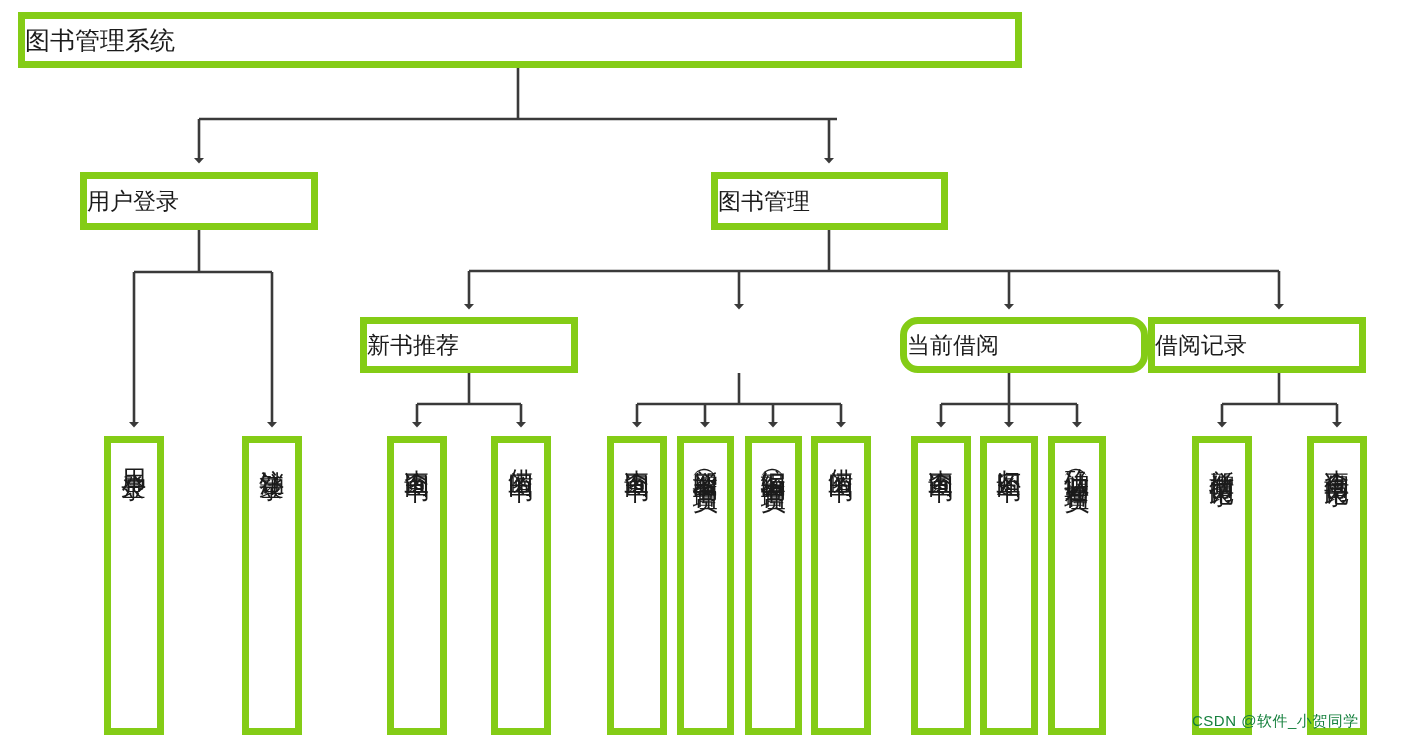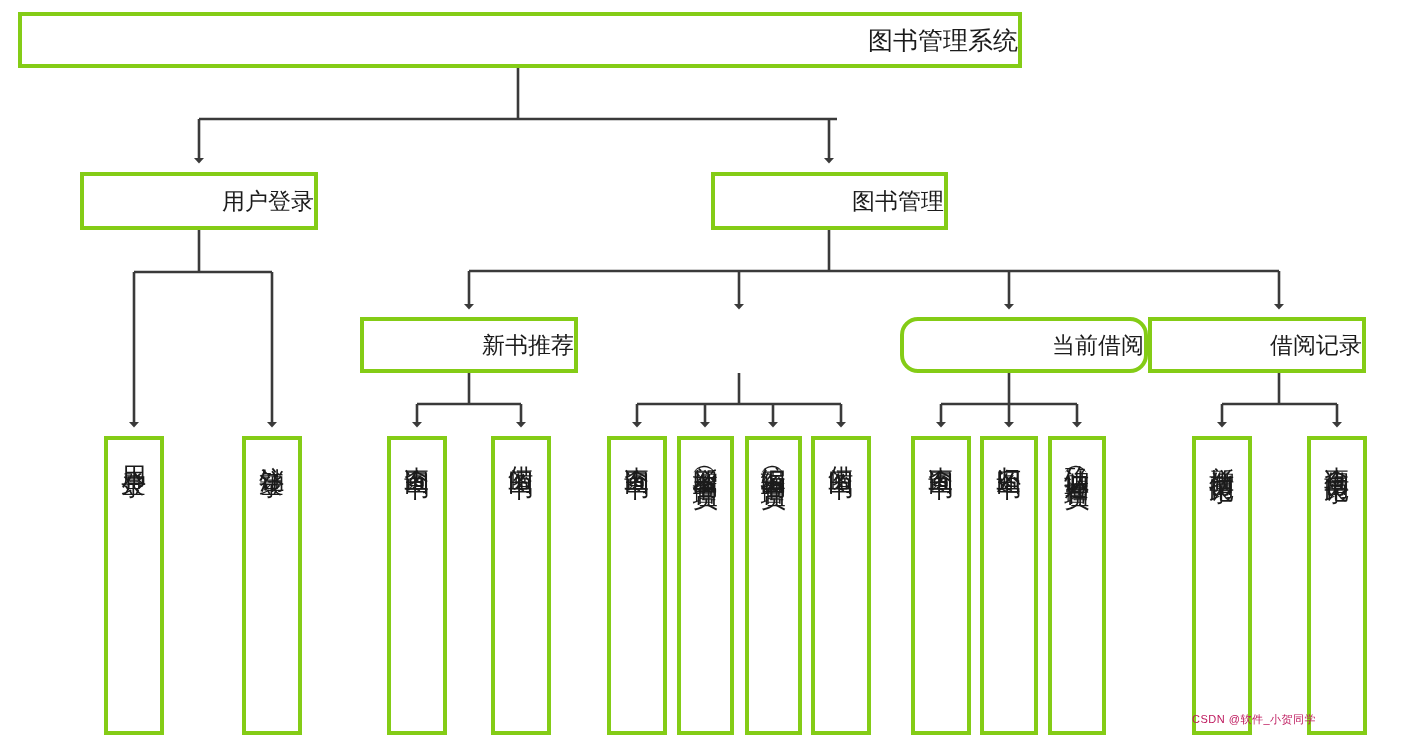--- a/index.html
+++ b/index.html
@@ -1,32 +1,32 @@
 <!DOCTYPE html>
 <html><head>
 <meta charset="utf-8">
 <style>
   html,body{margin:0;padding:0;background:#ffffff;}
   body{width:1405px;height:747px;overflow:hidden;
        font-family:"Liberation Sans","DejaVu Sans",sans-serif;}
   #diagram{position:relative;width:1405px;height:747px;background:#fff;}
   svg{position:absolute;left:0;top:0;}
   .node{position:absolute;box-sizing:border-box;background:#ffffff;
-        border:4px solid #84cc16;display:flex;align-items:center;
-        justify-content:flex-end;}
+        border:7px solid #84cc16;display:flex;align-items:center;
+        justify-content:flex-start;}
   .node-label{color:#1b1b1b;line-height:1.16;text-align:center;
               white-space:pre-line;}
   .h-node .node-label{font-size:23px;}
   .root .node-label{font-size:25px;}
   
   .v-node{padding:6px 0;align-items:flex-start;}
   .v-node .node-label{writing-mode:vertical-rl;text-orientation:upright;
                       font-size:25px;letter-spacing:3px;line-height:1.05;
                       margin:0 auto;}
-  .watermark{position:absolute;color:#be185d;font-size:11px;
+  .watermark{position:absolute;color:#15803d;font-size:15px;
              letter-spacing:.5px;white-space:nowrap;pointer-events:none;}
 </style>
 </head>
 <body>
 
 <div id="diagram">
 
   <svg width="1405" height="747">
     <defs>
       <marker id="arw" markerWidth="10" markerHeight="11" refX="2.2" refY="5.2" orient="auto" markerUnits="userSpaceOnUse">

